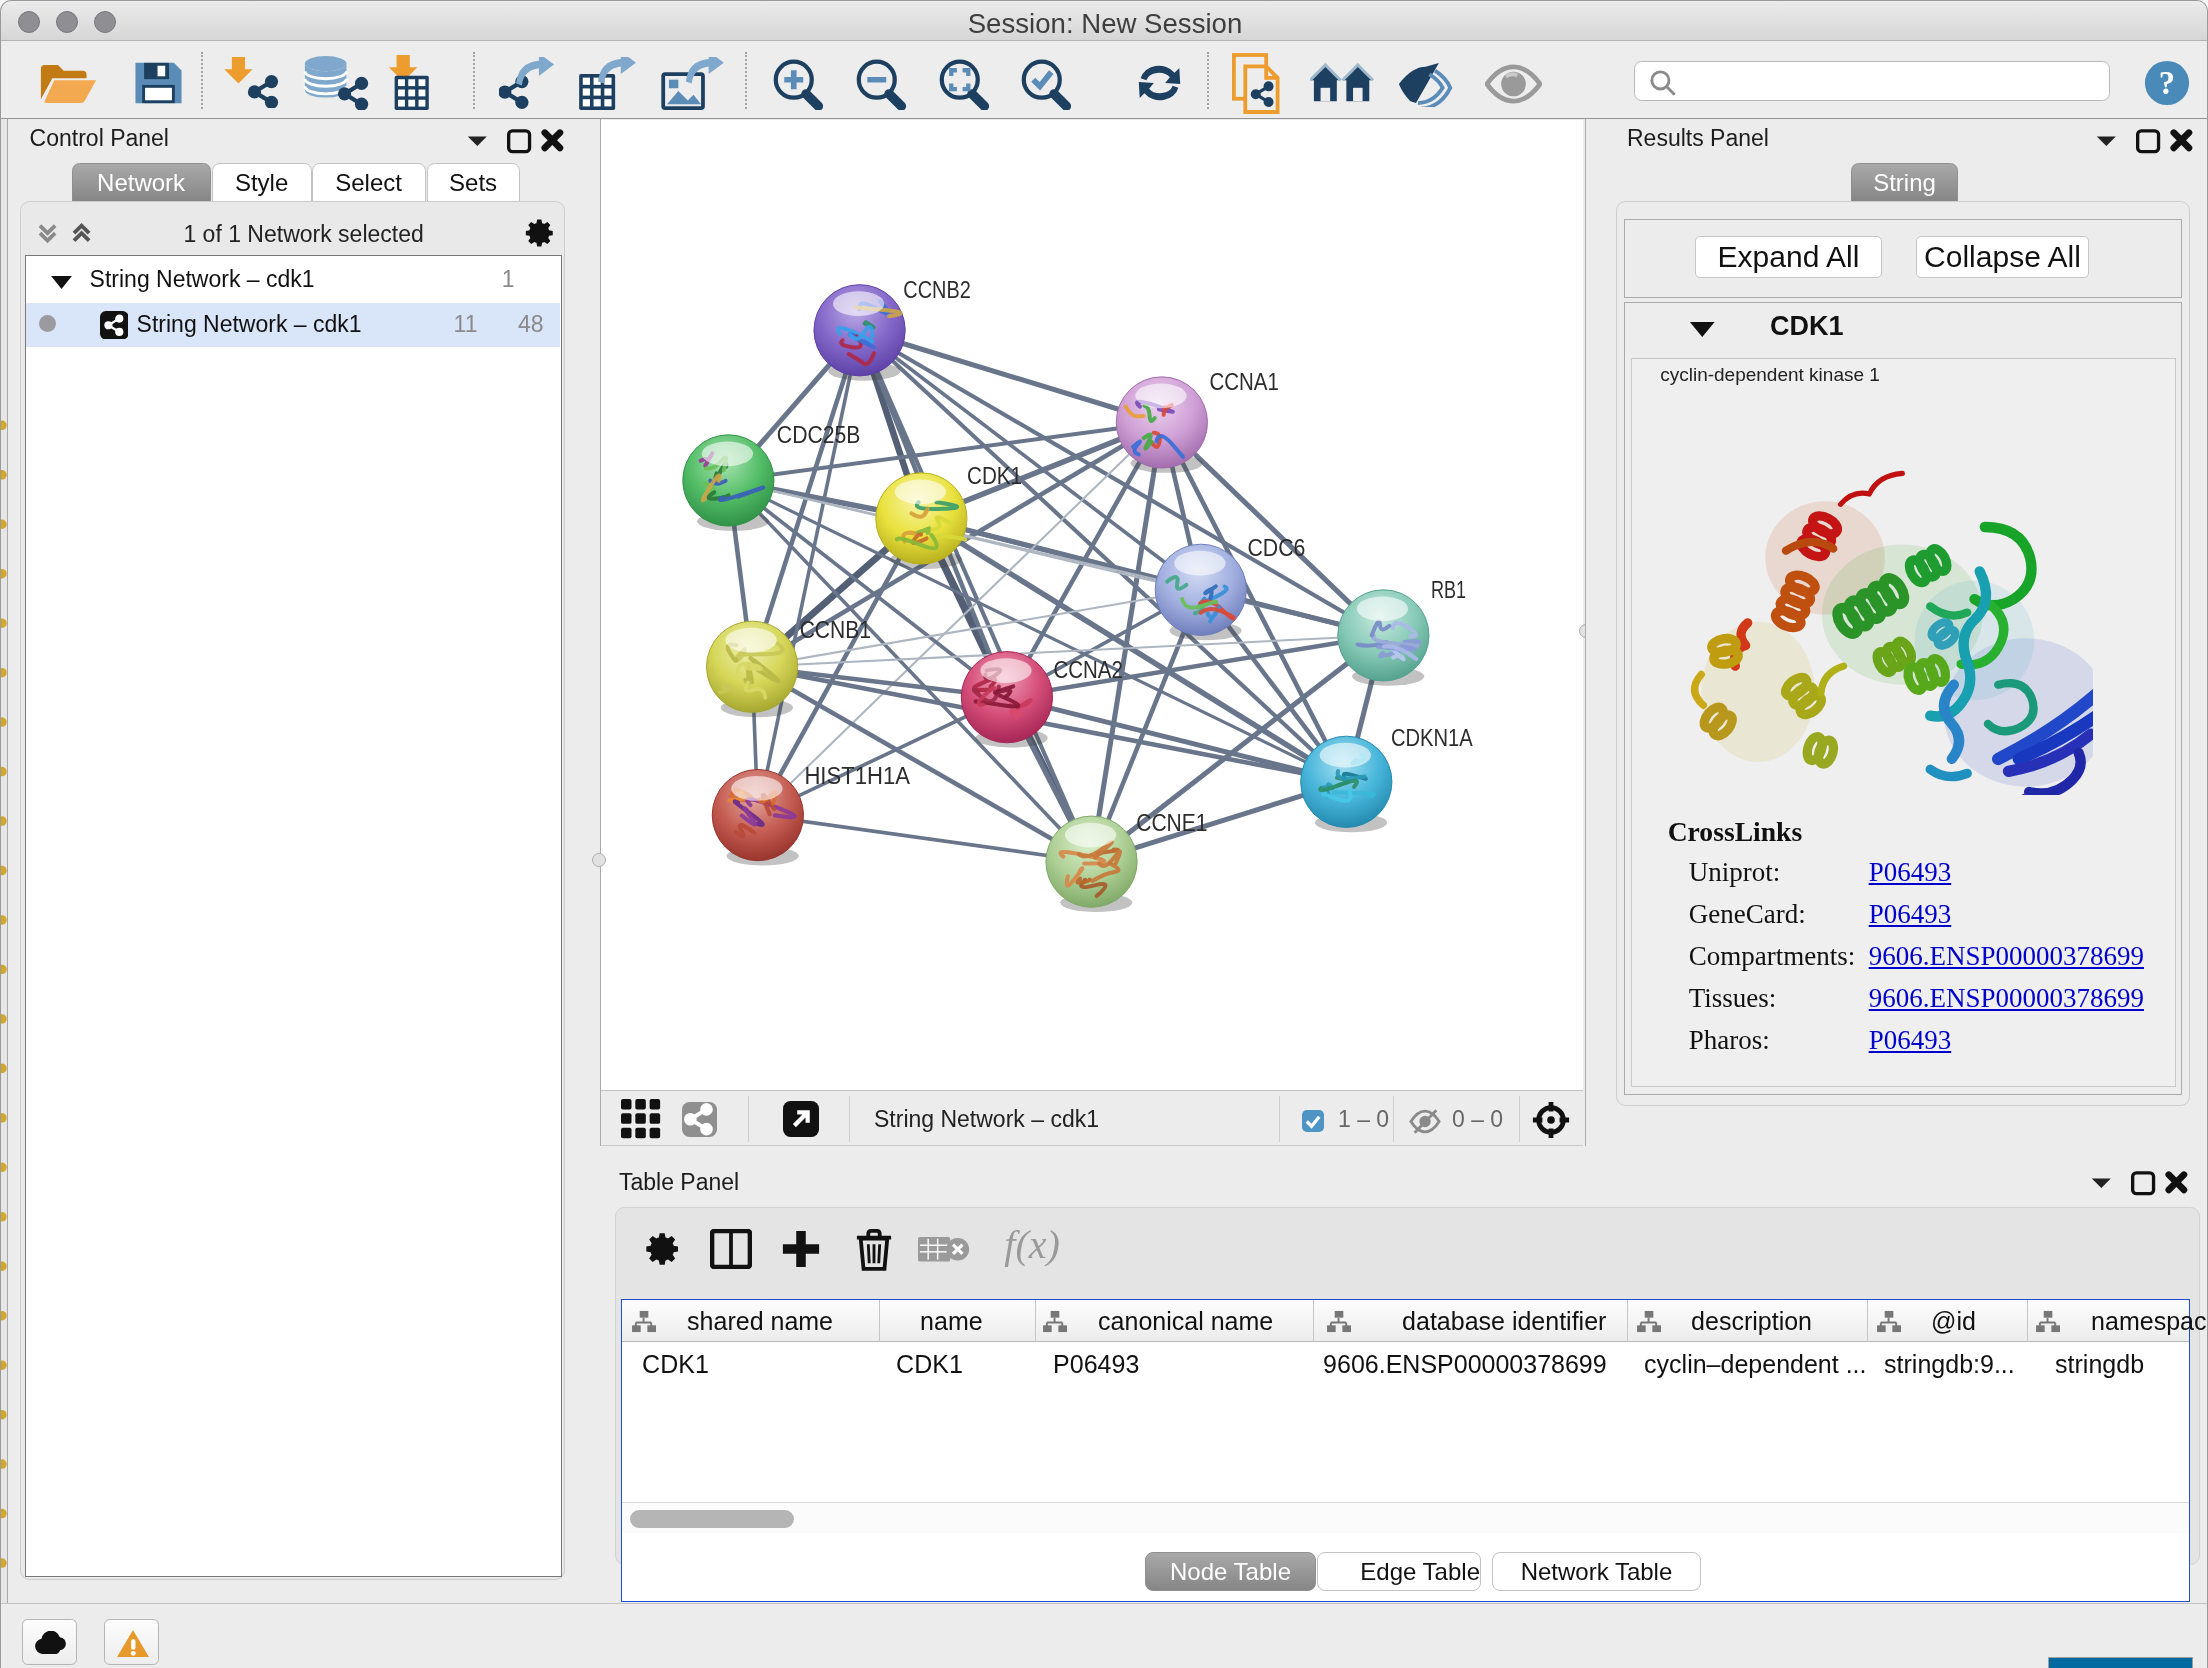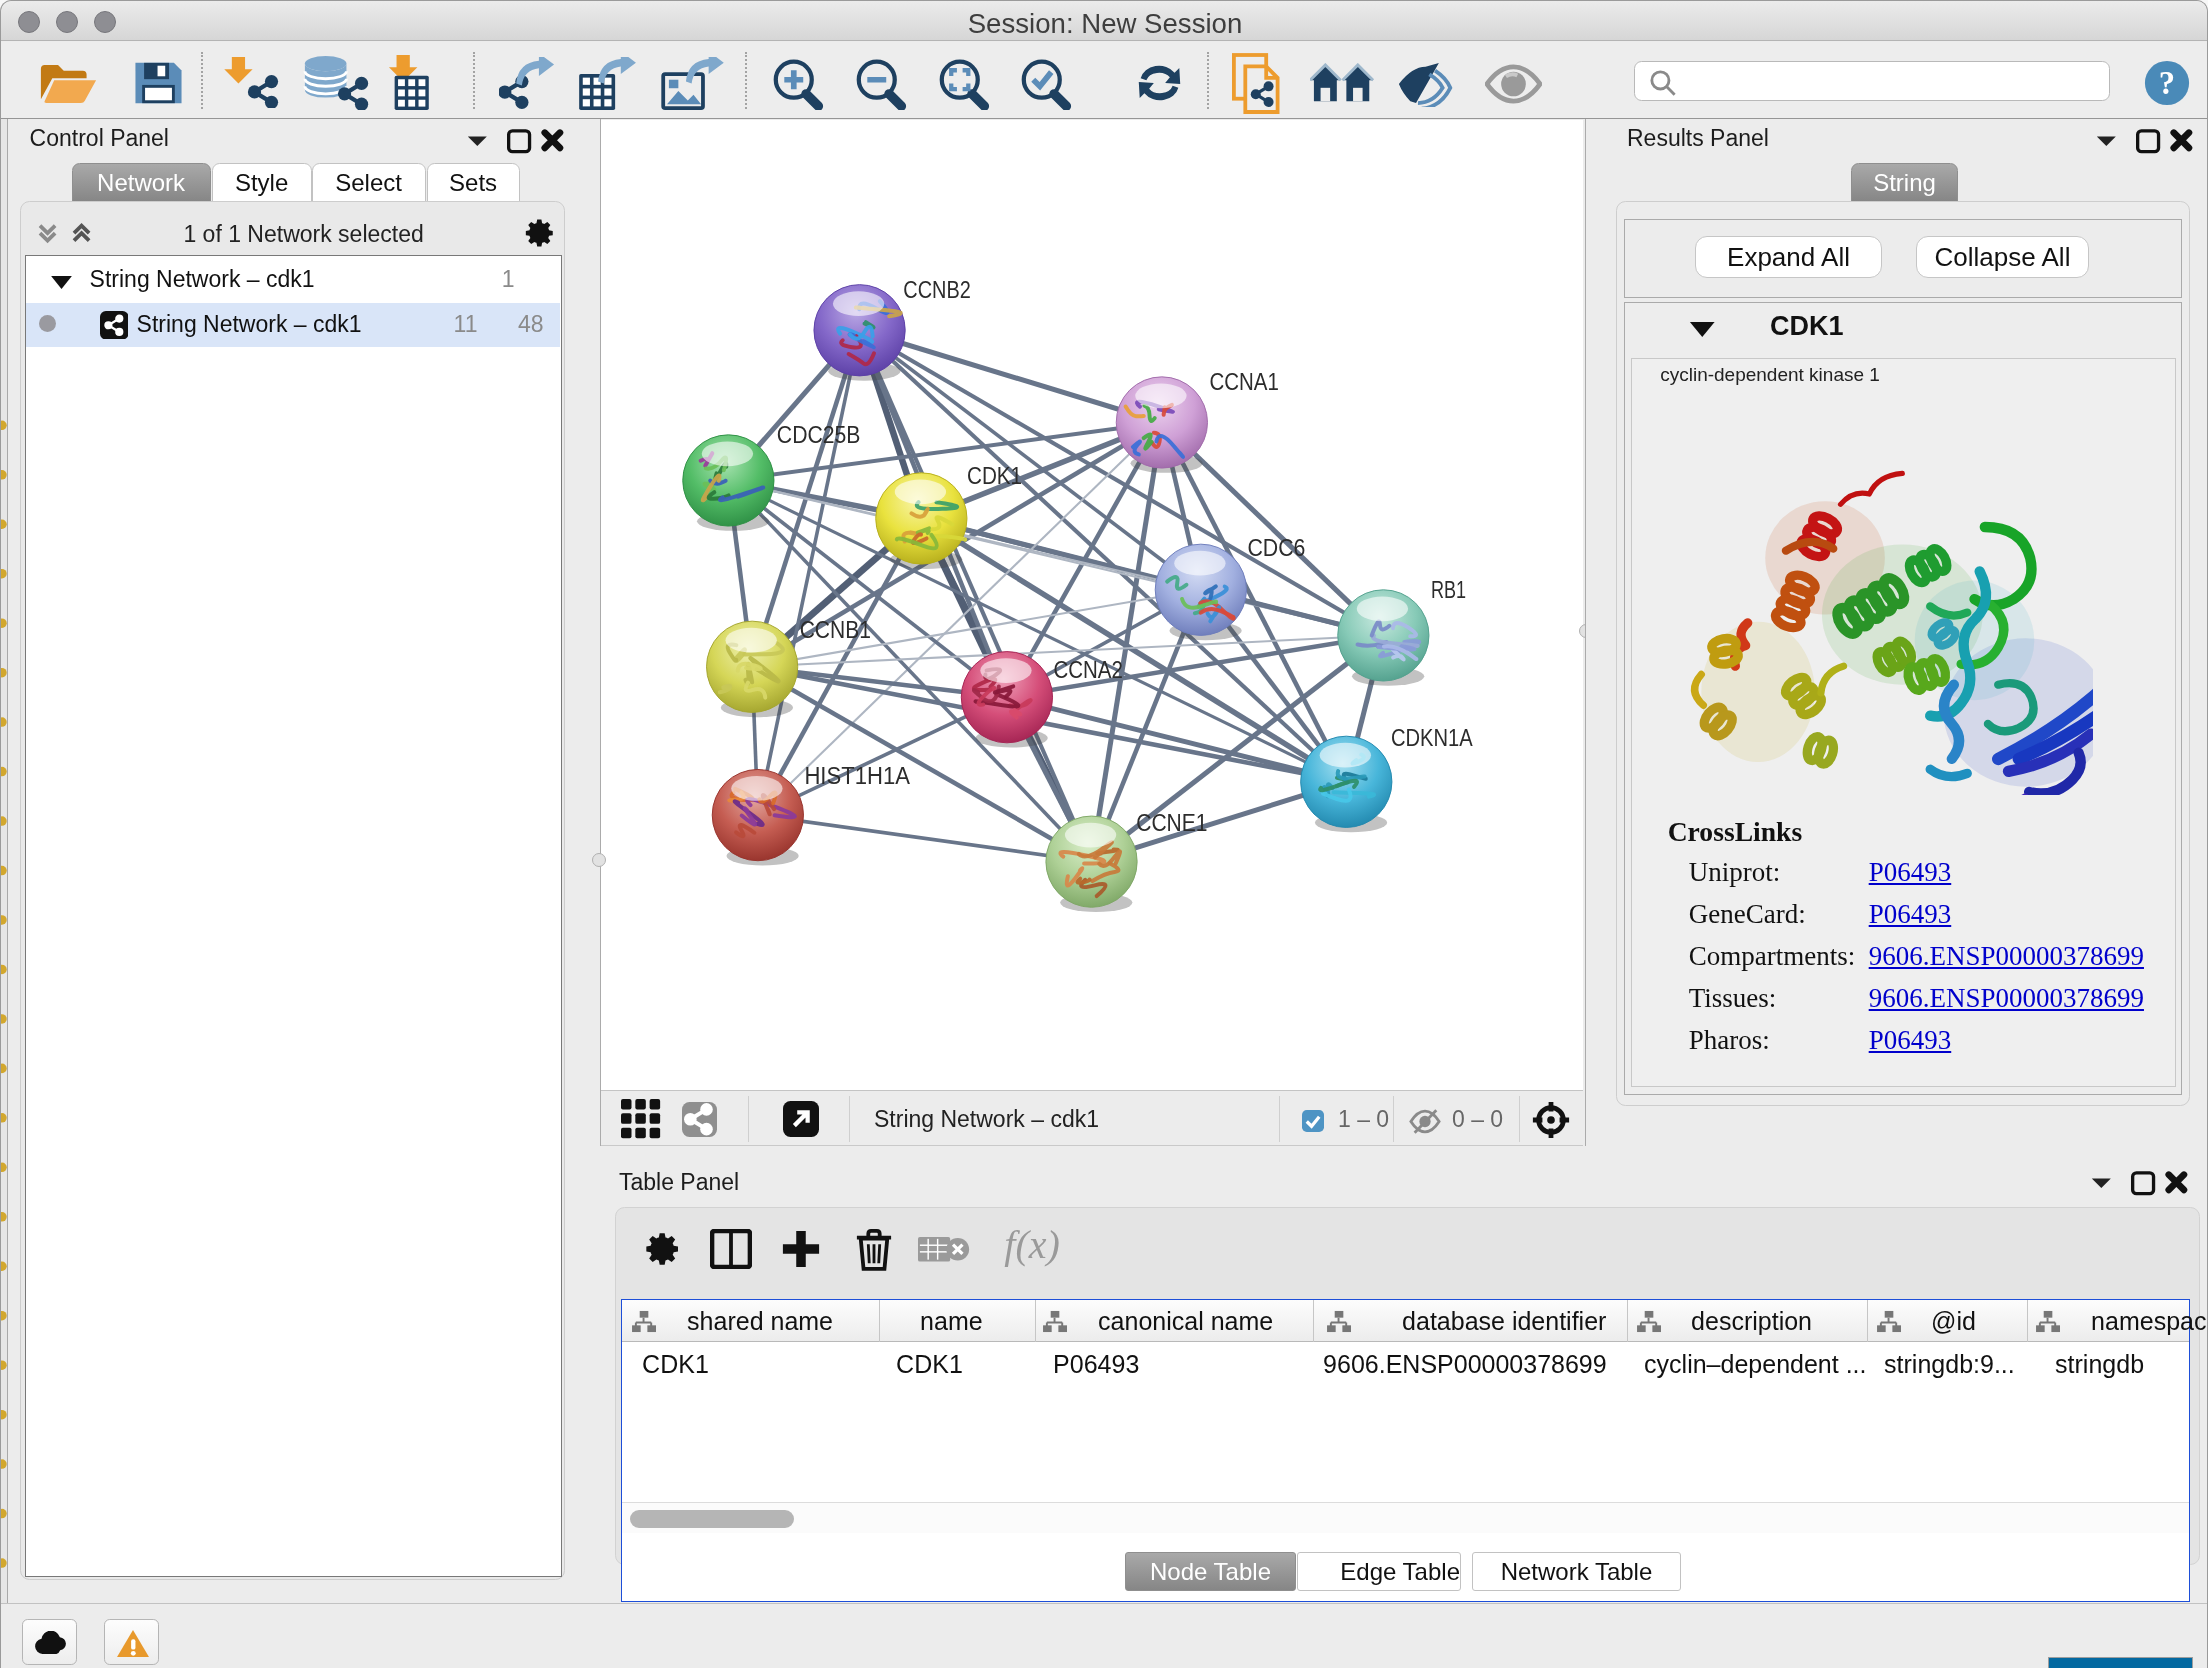--- a/index.html
+++ b/index.html
@@ -14,23 +14,23 @@
   #title{position:absolute;top:6.7px;left:0;width:2208px;text-align:center;font-size:27.6px;font-weight:normal;color:#3e3e3e;}
   
   #toolbar{position:absolute;left:0;top:41px;width:2208px;height:77px;background:#ededed;border-bottom:1px solid #959595;}
   .tsep{position:absolute;top:9.5px;height:57px;width:0;border-left:2.9px dotted #a3a3a3;}
   #searchbox{position:absolute;left:1633px;top:19px;width:476px;height:40px;background:#fff;border:1px solid #b9b9b9;border-radius:7.6px;}
   
   .phead{font-size:23px;color:#1c1c1c;}
   
   .tab{position:absolute;height:39px;border:1px solid #c2c2c2;background:#fff;color:#111;font-size:24px;text-align:center;line-height:38px;border-radius:7.6px 7.6px 0 0;}
   .tabsel{background:linear-gradient(#a9a9a9,#868686);color:#fff;border-color:#8f8f8f;}
-  .btab{border-radius:3px;}
+  .btab{border-radius:8px;margin-left:20px;}
   
-  .wbtn{position:absolute;background:#fff;border:1px solid #c6c6c6;border-radius:12px;text-align:center;font-size:26px;color:#111;}
+  .wbtn{position:absolute;background:#fff;border:1px solid #c6c6c6;border-radius:5px;text-align:center;font-size:30px;color:#111;}
 </style>
 </head>
 <body>
 <div id="win">
   <div id="titlebar">
     <div class="tl" style="left:17px;"></div>
     <div class="tl" style="left:55px;"></div>
     <div class="tl" style="left:93px;"></div>
     <div id="title">Session: New Session</div>
   </div>

